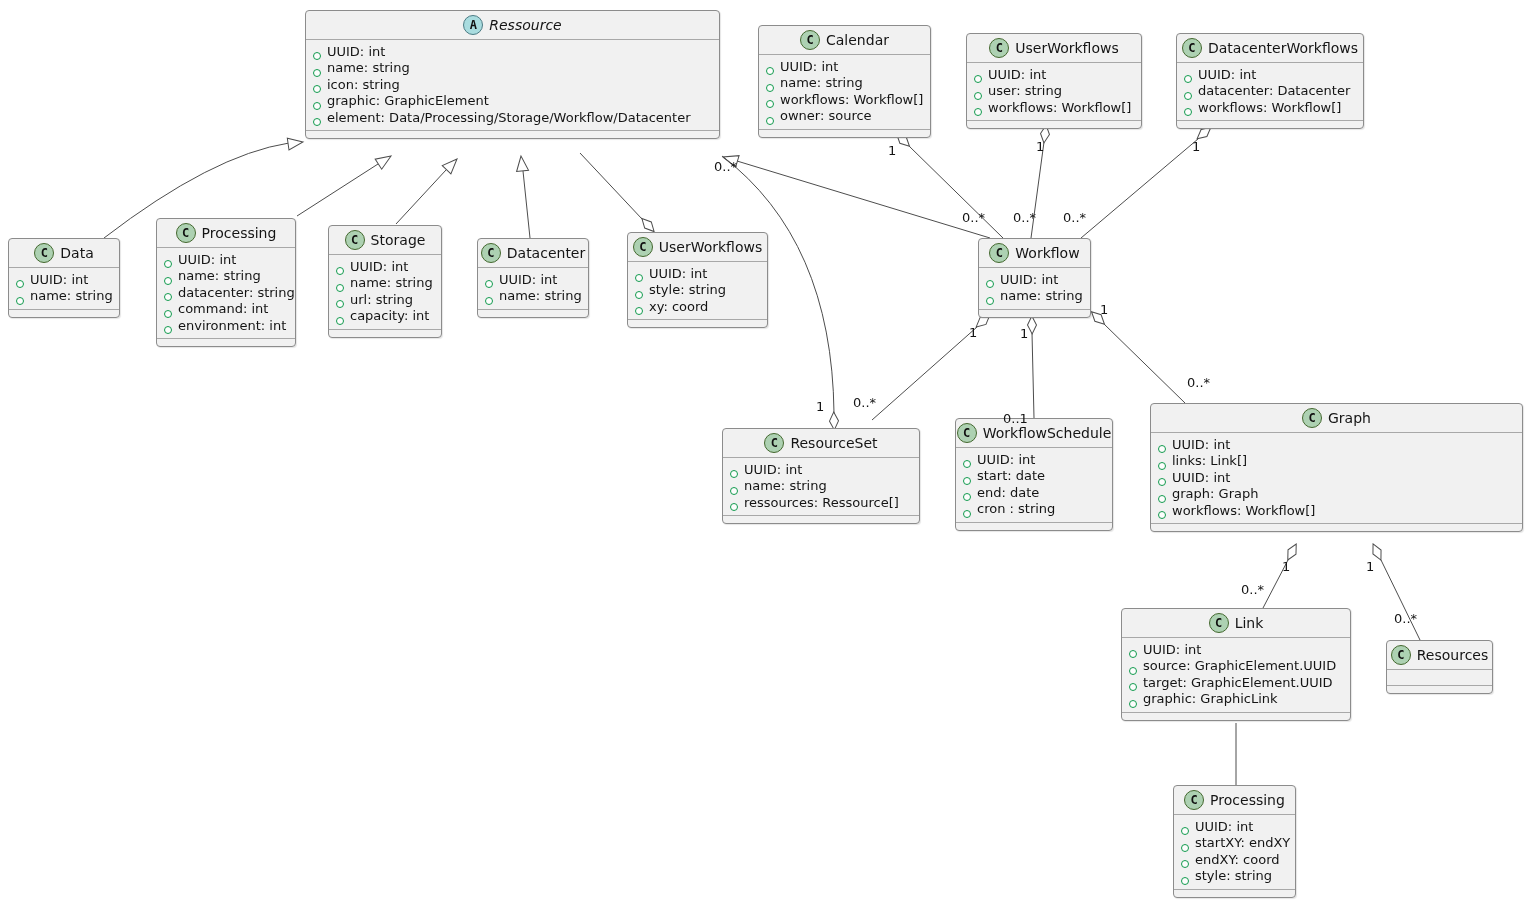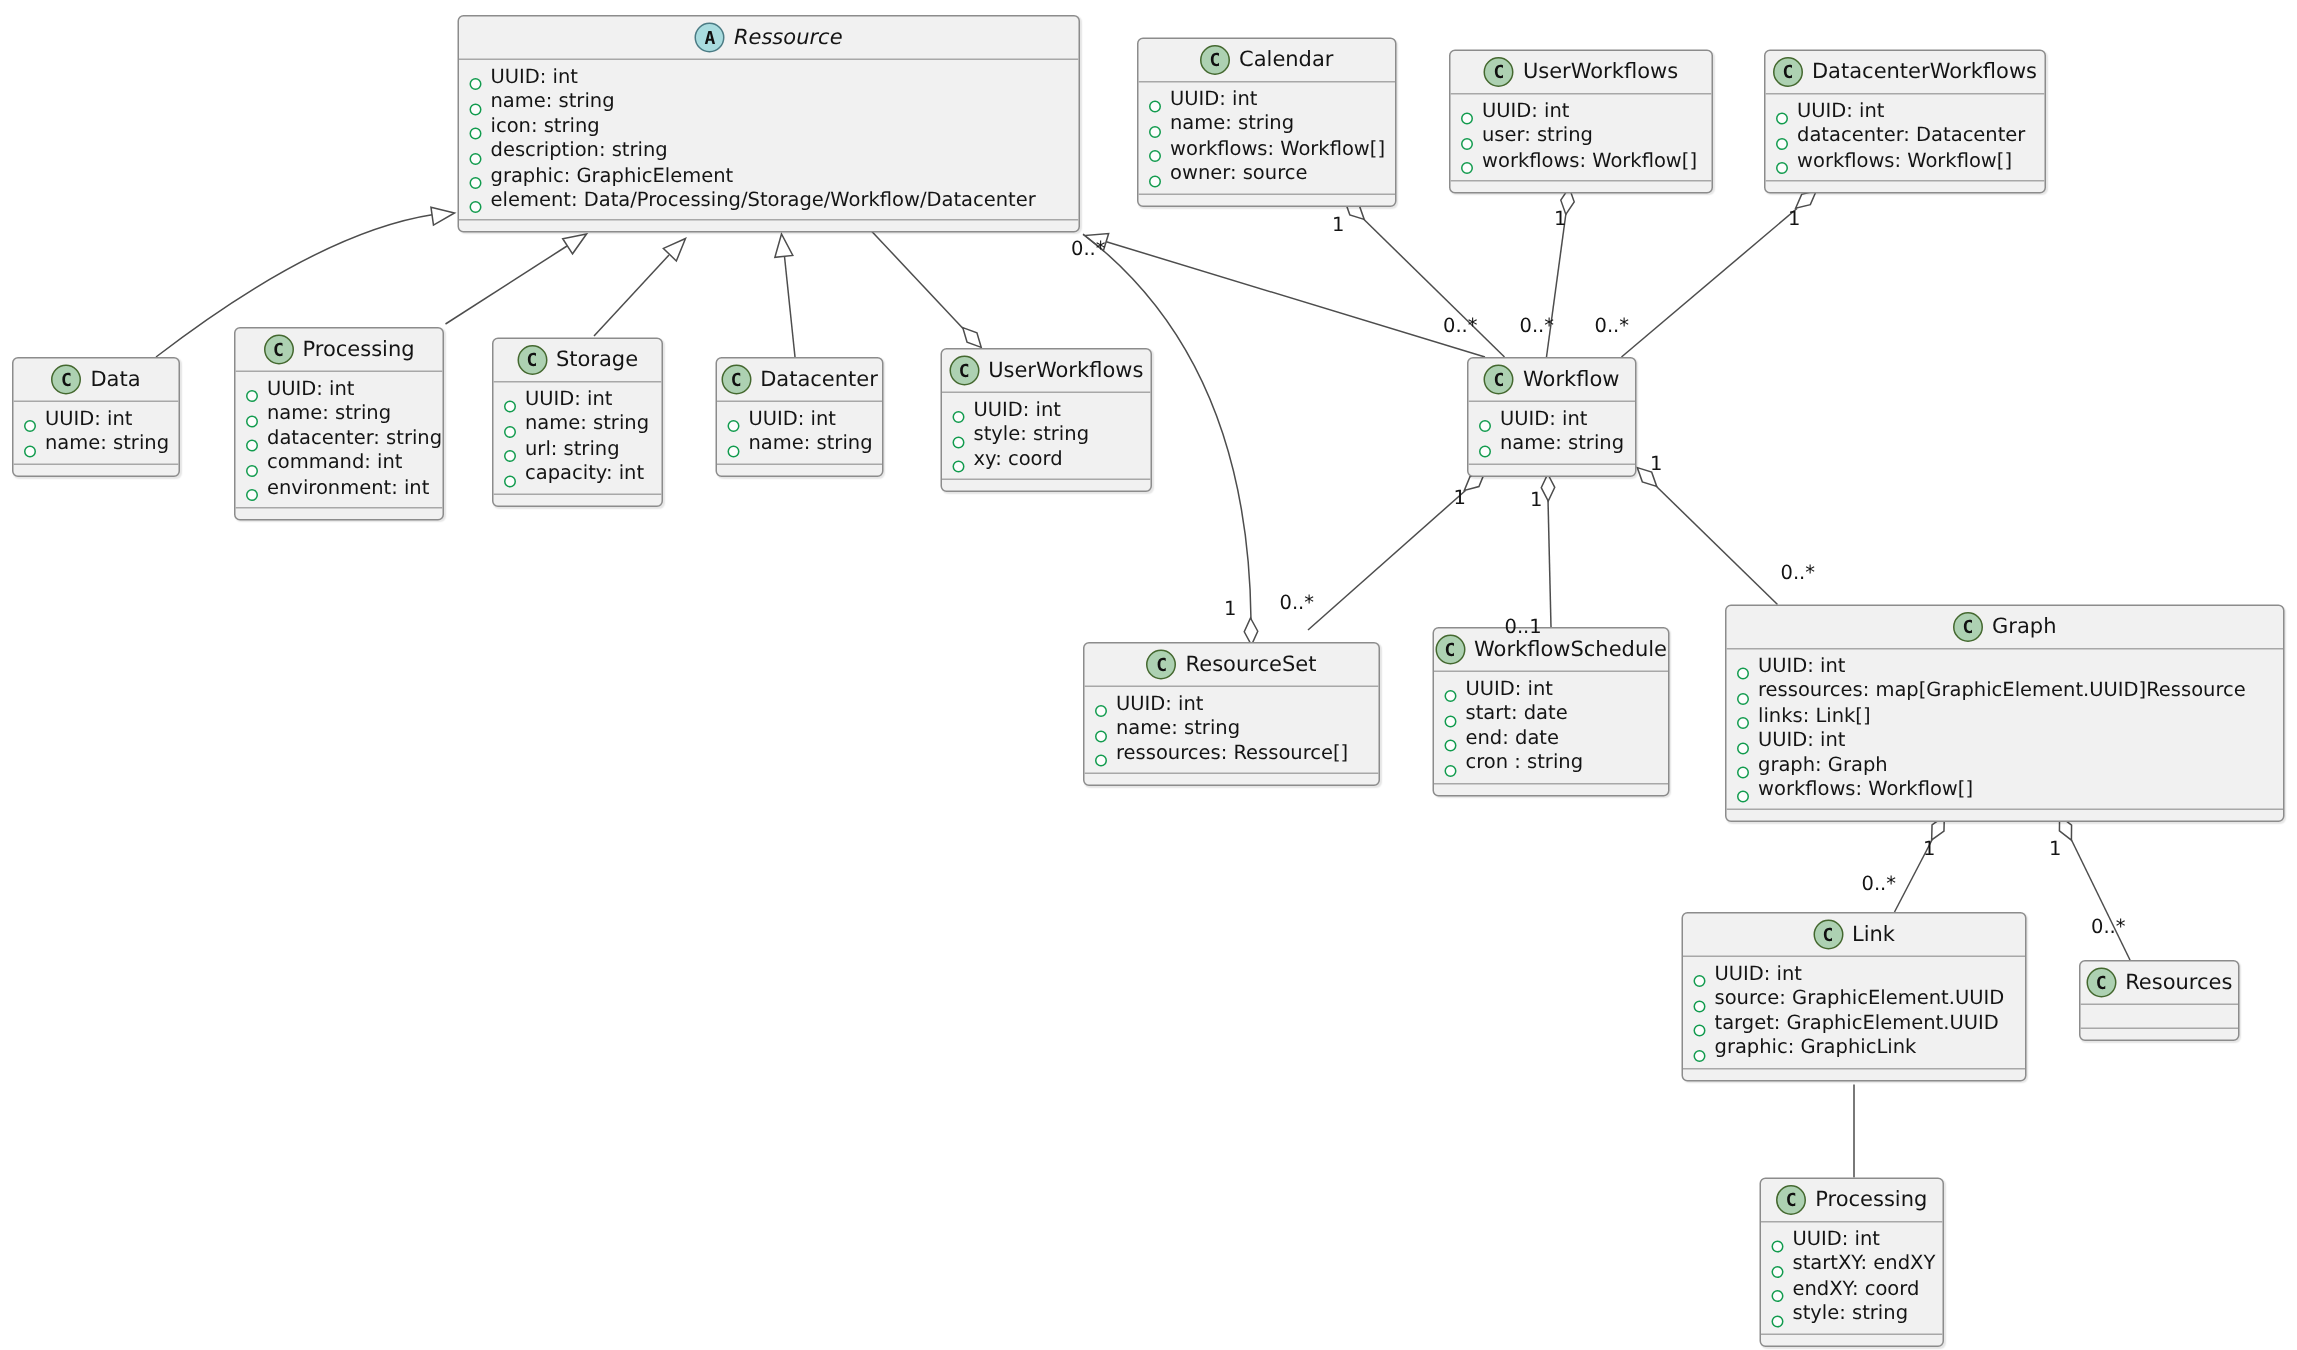--- a/index.html
+++ b/index.html
@@ -124,24 +124,20 @@
       <div class="attr">
           <span class="fld"></span>
           <span>name: string</span>
         </div>
       <div class="attr">
           <span class="fld"></span>
           <span>icon: string</span>
         </div>
       <div class="attr">
           <span class="fld"></span>
-          <span>description: string</span>
-        </div>
-      <div class="attr">
-          <span class="fld"></span>
           <span>graphic: GraphicElement</span>
         </div>
       <div class="attr">
           <span class="fld"></span>
           <span>element: Data/Processing/Storage/Workflow/Datacenter</span>
         </div>
     </div>
     <div class="methods"></div>
   </div>
 
@@ -397,24 +393,20 @@
 
   <div class="cls" style="left:1150px;top:403px;width:373px">
     <div class="cls-title">
       <span class="circ c">C</span>
       <span class="cls-name">Graph</span>
     </div>
     <div class="attrs">
       <div class="attr">
           <span class="fld"></span>
           <span>UUID: int</span>
-        </div>
-      <div class="attr">
-          <span class="fld"></span>
-          <span>ressources: map[GraphicElement.UUID]Ressource</span>
         </div>
       <div class="attr">
           <span class="fld"></span>
           <span>links: Link[]</span>
         </div>
       <div class="attr">
           <span class="fld"></span>
           <span>UUID: int</span>
         </div>
       <div class="attr">

